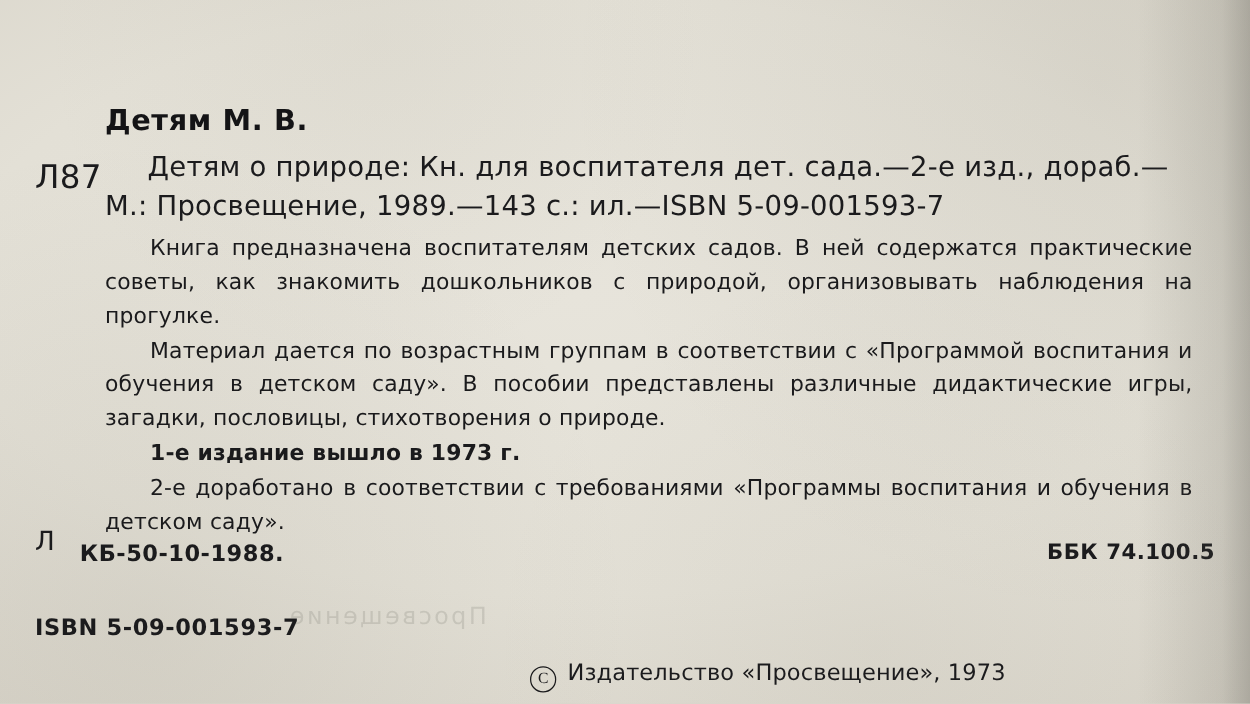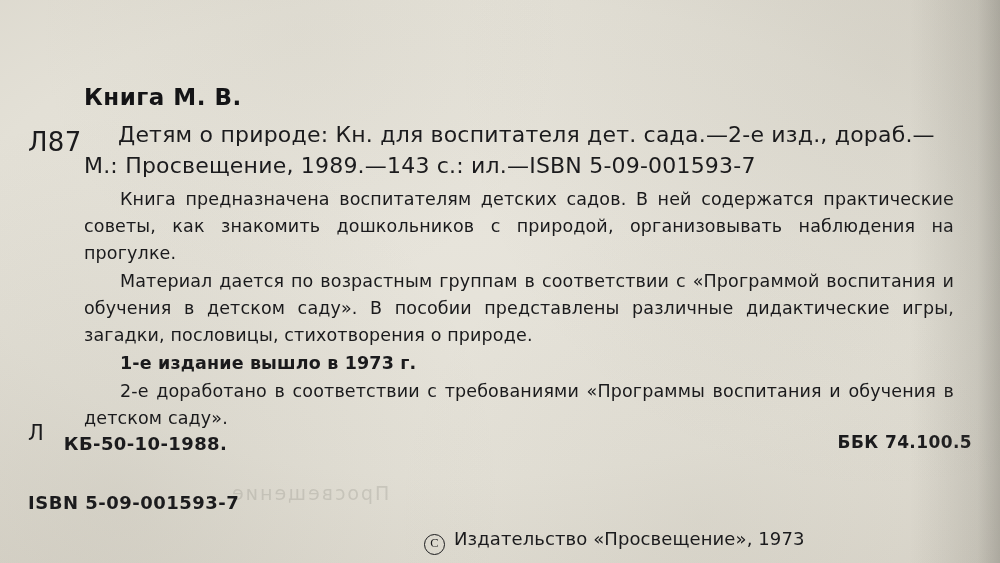--- a/index.html
+++ b/index.html
@@ -214,21 +214,21 @@
   }
 </style>
 </head>
 <body>
 
 <div id="page">
   <div class="content">
 
     <div class="ghost">Просвещение</div>
 
-    <div class="author">Книга М. В.</div>
+    <div class="author">Детям М. В.</div>
 
     <div class="index-label">Л87</div>
 
     <div class="title-line1">Детям о природе: Кн. для воспитателя дет. сада.—2-е изд., дораб.—</div>
     <div class="title-line2">М.: Просвещение, 1989.—143 с.: ил.—ISBN 5-09-001593-7</div>
 
     <div class="annotation">
       <p>Книга предназначена воспитателям детских садов. В ней содержатся практические советы, как знакомить дошкольников с природой, организовывать наблюдения на прогулке.</p>
       <p>Материал дается по возрастным группам в соответствии с «Программой воспитания и обучения в детском саду». В пособии представлены различные дидактические игры, загадки, пословицы, стихотворения о природе.</p>
       <p class="nojustify">1-е издание вышло в 1973 г.</p>

